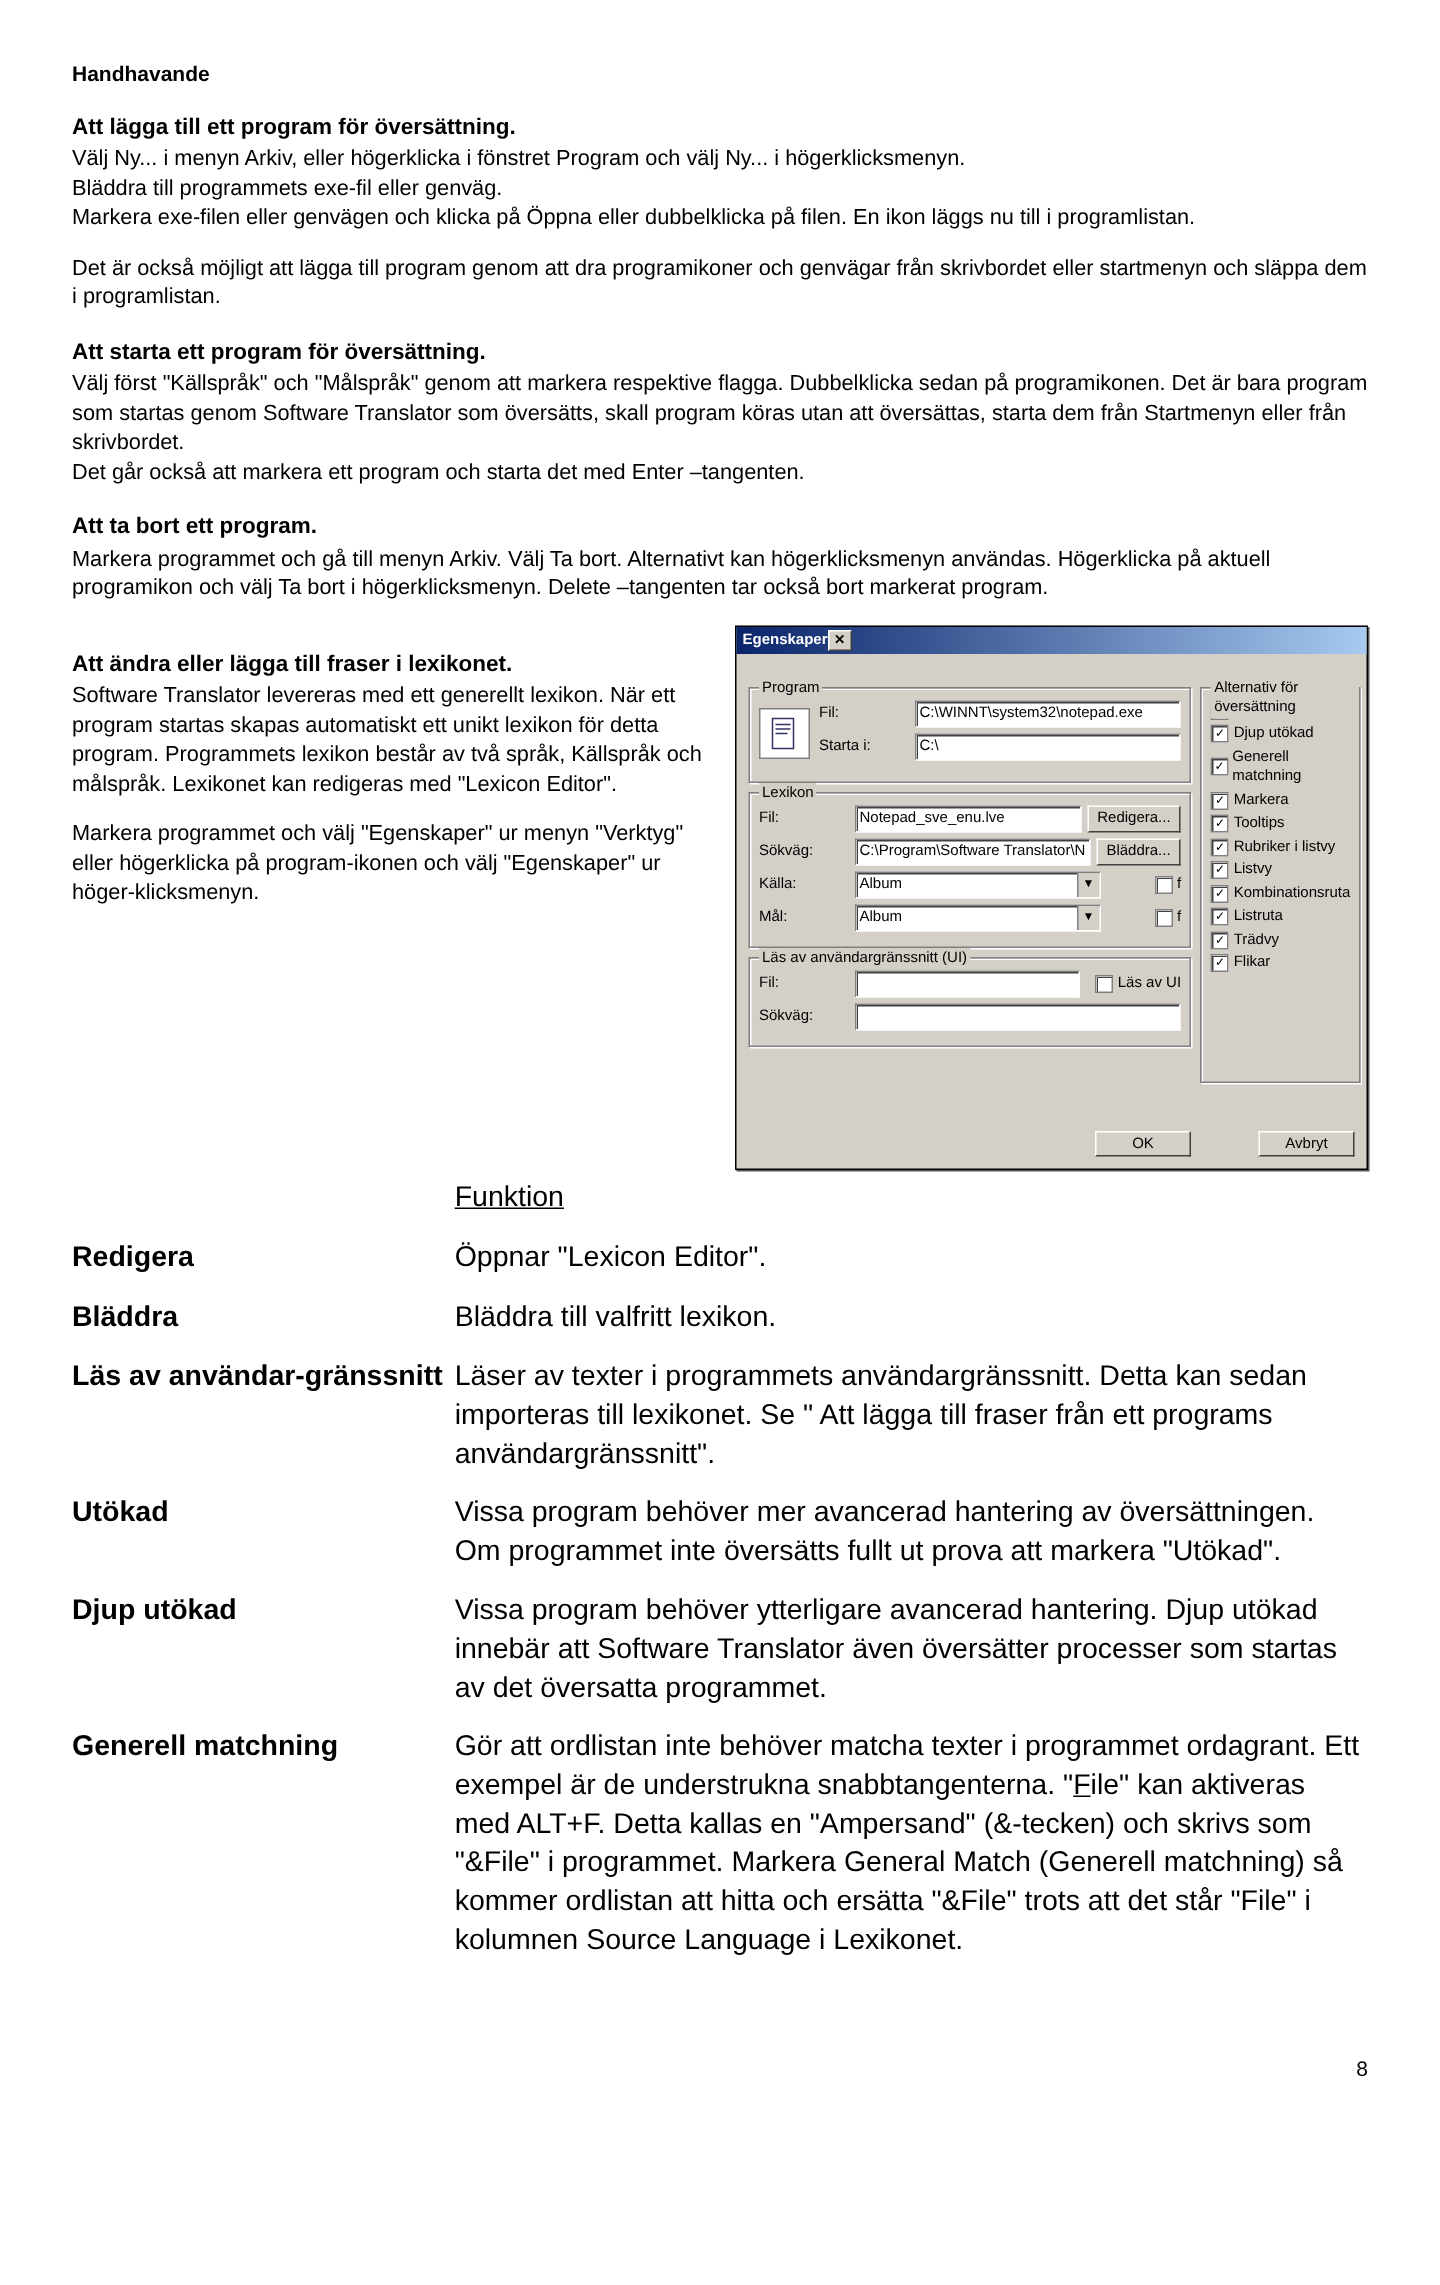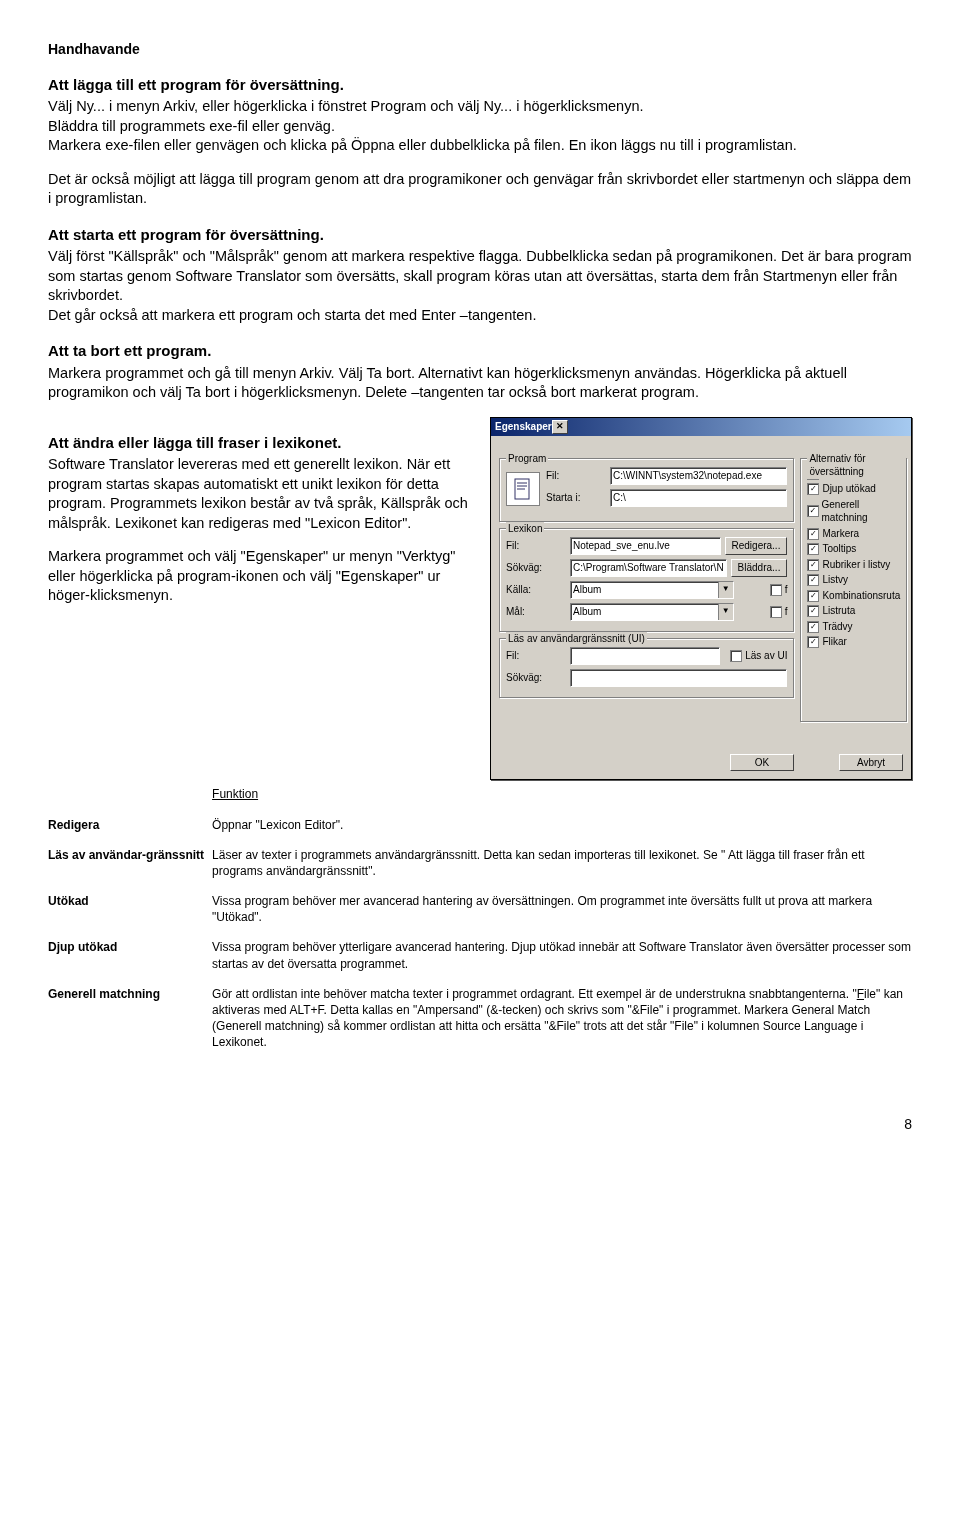--- a/index.html
+++ b/index.html
@@ -29,21 +29,21 @@
   .underline {
     text-decoration: underline;
   }
   .def-table {
     border-collapse: collapse;
     margin-top: 6px;
   }
   .def-table td {
     vertical-align: top;
     padding: 0 0 14px 0;
-    font-size: 12px;
+    font-size: 19px;
   }
   .def-table td.label {
     font-weight: bold;
     white-space: nowrap;
     padding-right: 8px;
     width: 135px;
   }
   .content-wrap {
     display: flex;
   }
@@ -375,20 +375,24 @@
   <tbody>
       <tr>
     <td class="label"></td>
     <td><span class="underline">Funktion</span></td>
   </tr>
   <tr>
     <td class="label">Redigera</td>
     <td>Öppnar "Lexicon Editor".</td>
   </tr>
   <tr>
+    <td class="label">Bläddra</td>
+    <td>Bläddra till valfritt lexikon.</td>
+  </tr>
+  <tr>
     <td class="label">Läs av användar-gränssnitt</td>
     <td>Läser av texter i programmets användargränssnitt. Detta kan sedan importeras till lexikonet. Se " Att lägga till fraser från ett programs användargränssnitt".</td>
   </tr>
   <tr>
     <td class="label">Utökad</td>
     <td>Vissa program behöver mer avancerad hantering av översättningen. Om programmet inte översätts fullt ut prova att markera "Utökad".</td>
   </tr>
   <tr>
     <td class="label">Djup utökad</td>
     <td>Vissa program behöver ytterligare avancerad hantering. Djup utökad innebär att Software Translator även översätter processer som startas av det översatta programmet.</td>

